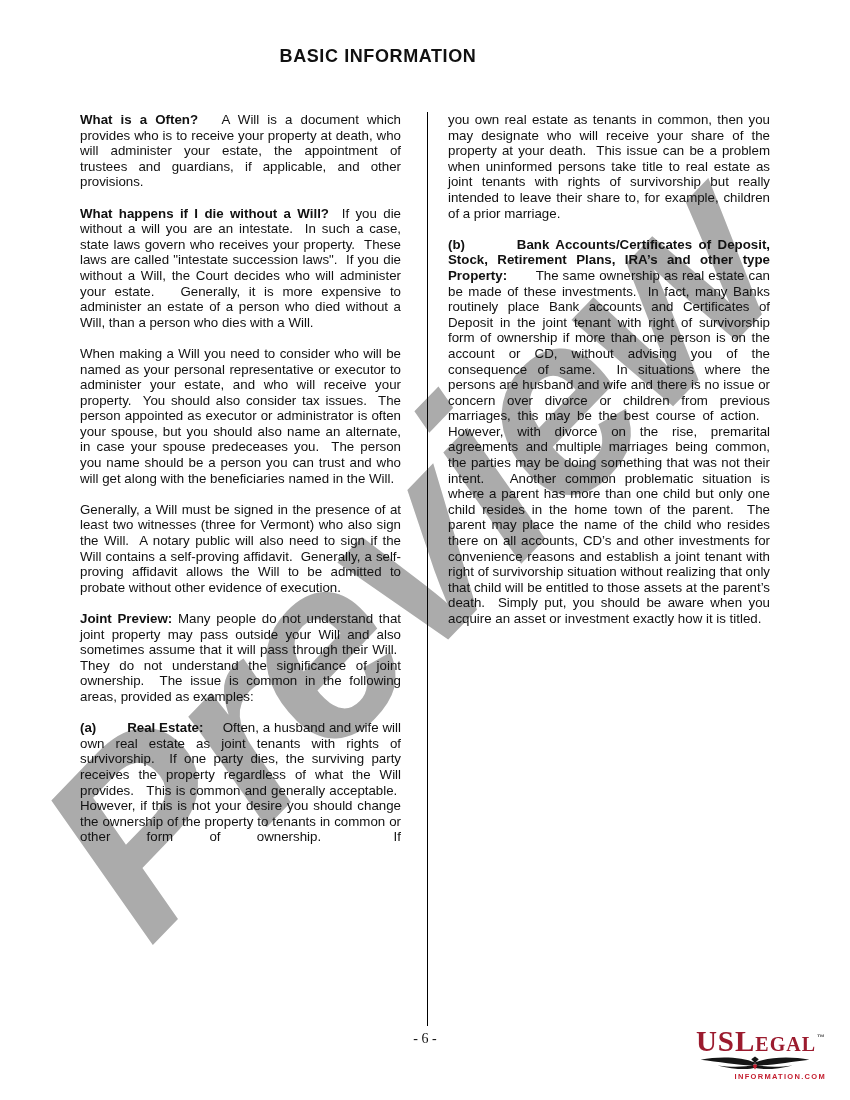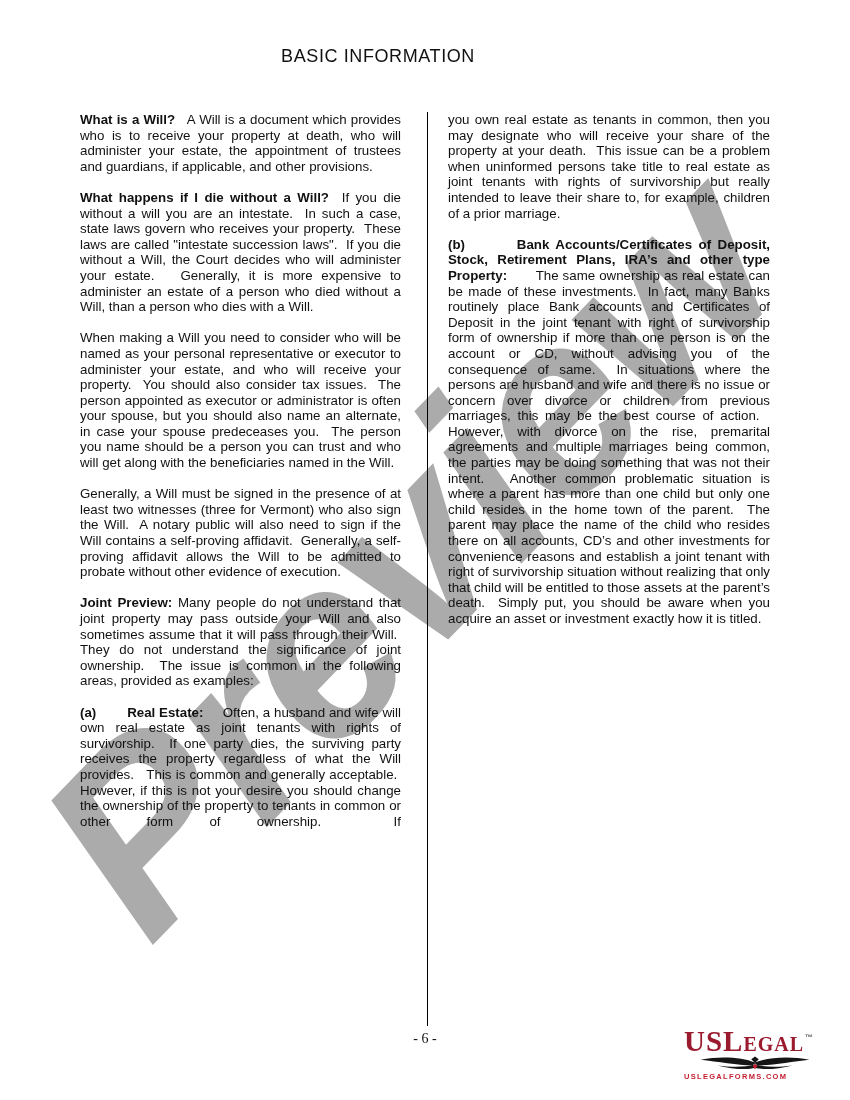--- a/index.html
+++ b/index.html
@@ -7,21 +7,21 @@
     width:850px; height:1100px;
     background:#ffffff;
     position:relative;
     overflow:hidden;
     font-family:"Liberation Sans", sans-serif;
     color:#111111;
   }
   .page-title {
     position:absolute; top:46px; left:0; width:756px;
     text-align:center;
-    font-weight:normal; font-size:18px; letter-spacing:0.6px;
+    font-weight:bold; font-size:18px; letter-spacing:0.6px;
     z-index:2;
   }
   .watermark {
     position:absolute; left:408px; top:555px;
     transform:translate(-50%,-50%) rotate(-46deg);
     font-size:252px; font-weight:bold; font-style:italic;
     letter-spacing:-4px;
     color:#ababab;
     white-space:nowrap;
     z-index:1;
@@ -46,21 +46,21 @@
   .cont { text-align-last:justify; }
   .page-number {
     position:absolute; top:1031px; left:0; width:850px;
     text-align:center;
     font-family:"Liberation Serif", serif;
     font-size:14px;
     z-index:2;
   }
   .logo {
     position:absolute; top:1024px; right:24px; width:142px;
-    text-align:left; z-index:2;margin-left:23px;
+    text-align:right; z-index:2;margin-left:23px;
   }
   .logo-name {
     font-family:"Liberation Serif", serif;
     font-variant:small-caps;
     font-weight:bold;
     font-size:29px; line-height:27px;
     color:#9b1b2e;
     letter-spacing:1px;
   }
   .logo-tm {
@@ -77,21 +77,21 @@
   }
 </style>
 </head>
 <body>
 
 <div class="watermark">Preview</div>
 
 <div class="page-title">BASIC INFORMATION</div>
 
 <div class="col col-left">
-  <p class="para"><b class="lead">What is a Will?</b><span>&nbsp;&nbsp; A Will is a document which provides who is to receive your property at death, who will administer your estate, the appointment of trustees and guardians, if applicable, and other provisions.</span></p>
+  <p class="para"><b class="lead">What is a Often?</b><span>&nbsp;&nbsp; A Will is a document which provides who is to receive your property at death, who will administer your estate, the appointment of trustees and guardians, if applicable, and other provisions.</span></p>
 
 
   <p class="para"><b class="lead">What happens if I die without a Will?</b><span>&nbsp;&nbsp;If you die without a will you are an intestate.&nbsp; In such a case, state laws govern who receives your property.&nbsp; These laws are called "intestate succession laws".&nbsp; If you die without a Will, the Court decides who will administer your estate.&nbsp;&nbsp; Generally, it is more expensive to administer an estate of a person who died without a Will, than a person who dies with a Will.</span></p>
 
 
   <p class="para"><span>When making a Will you need to consider who will be named as your personal representative or executor to administer your estate, and who will receive your property.&nbsp; You should also consider tax issues.&nbsp; The person appointed as executor or administrator is often your spouse, but you should also name an alternate, in case your spouse predeceases you.&nbsp; The person you name should be a person you can trust and who will get along with the beneficiaries named in the Will.</span></p>
 
   <p class="para"><span>Generally, a Will must be signed in the presence of at least two witnesses (three for Vermont) who also sign the Will.&nbsp; A notary public will also need to sign if the Will contains a self-proving affidavit.&nbsp; Generally, a self-proving affidavit allows the Will to be admitted to probate without other evidence of execution.</span></p>
 
   <p class="para"><b class="lead">Joint Preview:</b><span>&nbsp;Many people do not understand that joint property may pass outside your Will and also sometimes assume that it will pass through their Will.&nbsp; They do not understand the significance of joint ownership.&nbsp; The issue is common in the following areas, provided as examples:</span></p>
@@ -111,14 +111,14 @@
 
 <div class="logo">
   <div class="logo-name"><span>USLegal</span><span class="logo-tm">™</span></div>
   <svg class="logo-wings" viewBox="0 0 120 16" xmlns="http://www.w3.org/2000/svg">
     <path fill="#151515" d="M60,7 C46,1 22,0 2,4 C20,6 42,10 57,10 L60,8 Z"></path>
     <path fill="#151515" d="M60,7 C74,1 98,0 118,4 C100,6 78,10 63,10 L60,8 Z"></path>
     <path fill="#151515" d="M60,9 C50,12 34,12 20,10 C35,14 53,15 60,12.5 C67,15 85,14 100,10 C86,12 70,12 60,9 Z"></path>
     <path fill="#151515" d="M56,3.5 L60,0.5 L64,3.5 L60,7.5 Z"></path>
     <path fill="#c41e2f" d="M57.5,10.5 L60,8.5 L62.5,10.5 L60,14.5 Z"></path>
   </svg>
-  <div class="logo-site">USLEGALFORMS.COM</div>
+  <div class="logo-site">INFORMATION.COM</div>
 </div>
 
 </body></html>

